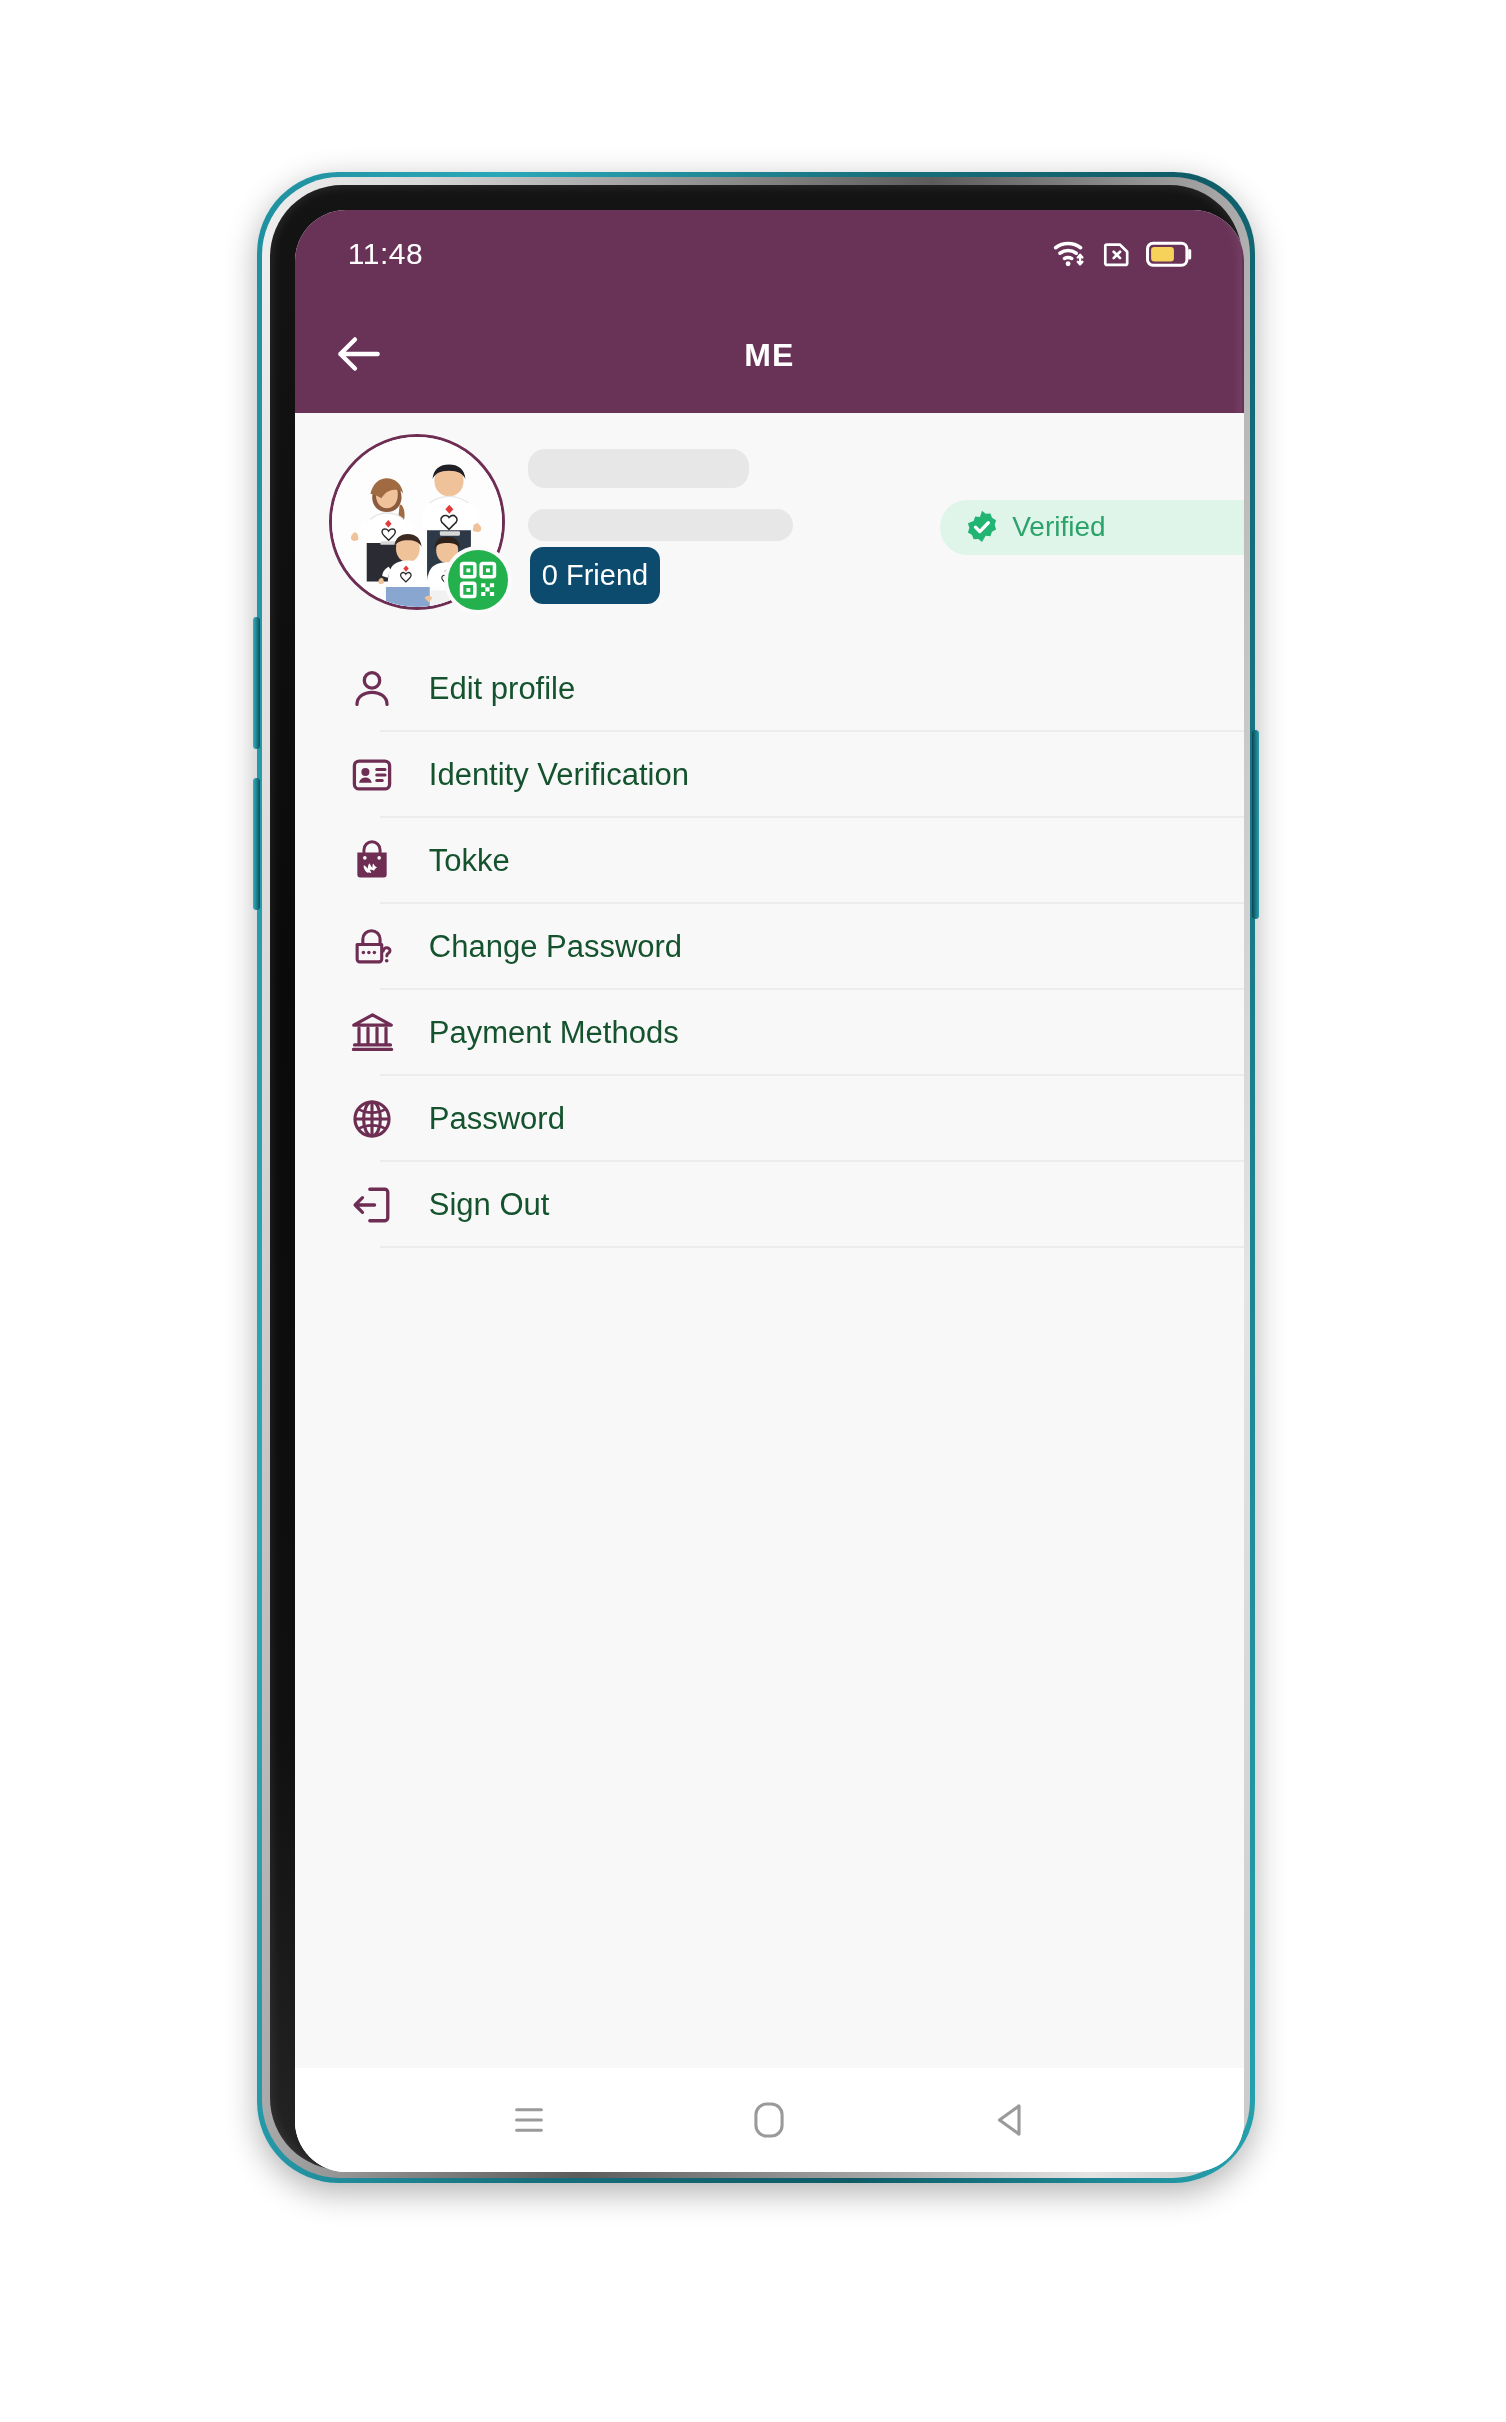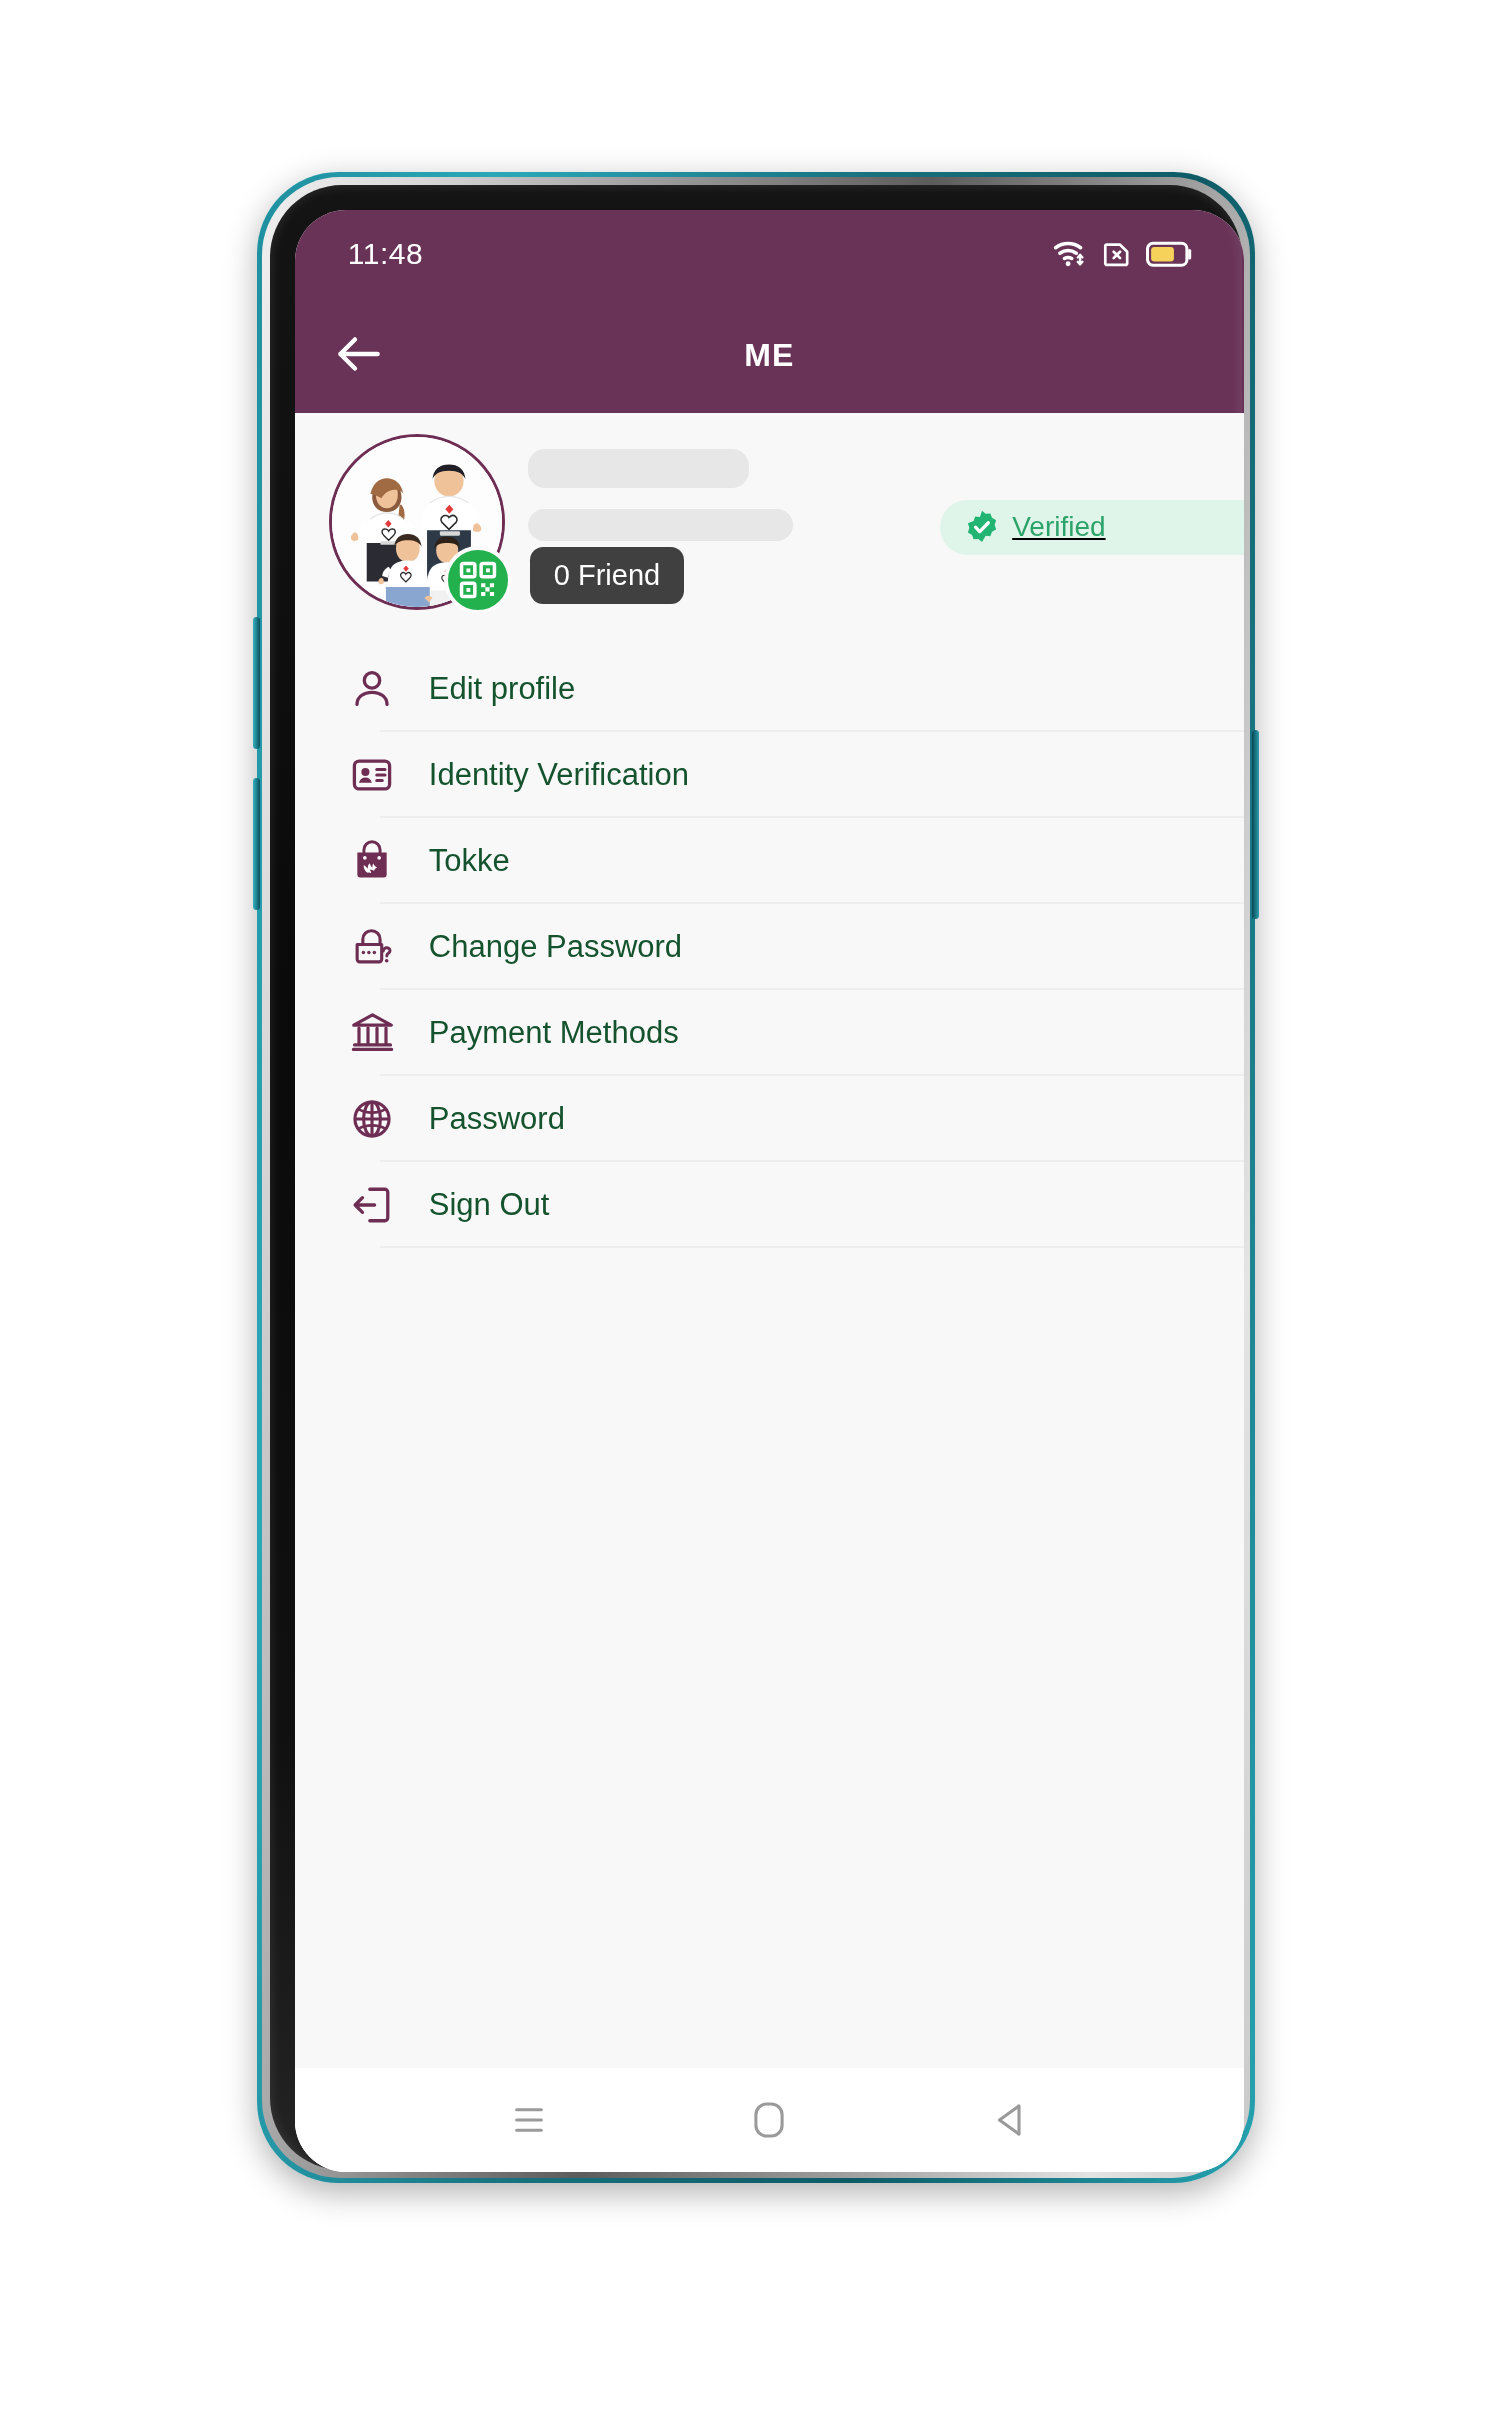--- a/index.html
+++ b/index.html
@@ -148,32 +148,31 @@
   .verified {
     position: absolute;
     left: 645px; top: 87px;
     height: 55px;
     background: #DFF5EA;
     border-radius: 27.4px 0 0 27.4px;
     display: flex; align-items: center;
     gap: 11.4px;
     padding: 0 24.6px 0 23px;
     width: 312px;
-    text-decoration: underline;
   }
   .verified-label { color: #2BA36A; font-size: 28px; }
   .verified svg { width: 38px; height: 38px; display:block; flex: 0 0 auto; }
 
   .friend-btn {
     position: absolute;
     left: 235px; top: 134px;
-    background: #404040;
+    background: #0c4a6e;
     color: #fff;
     border-radius: 13.2px;
-    padding: 14px 24px;
+    padding: 14px 12px;
     font-size: 29px;
     cursor: pointer;
     line-height: 1;
   }
 
   
   .menu { margin-top: 15px; }
   .menu-item {
     height: 86px;
     display: flex;

